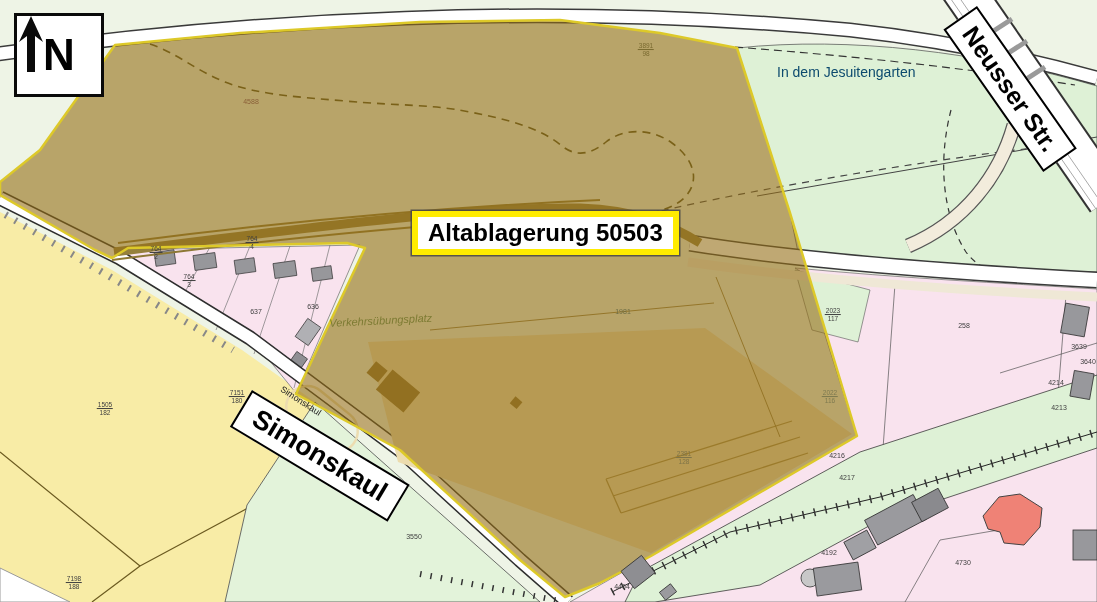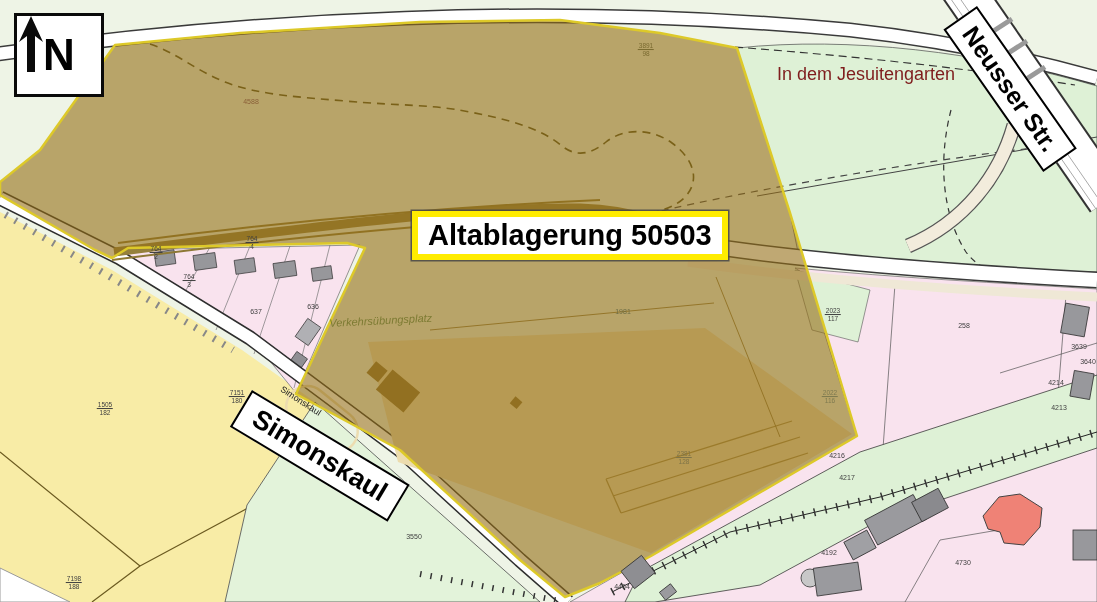--- a/index.html
+++ b/index.html
@@ -6,31 +6,31 @@
   .stage{position:relative;width:1097px;height:602px;overflow:hidden;
          font-family:"Liberation Sans",sans-serif;background:#eef4e6;}
   .stage svg{position:absolute;left:0;top:0;}
   .abs{position:absolute;white-space:nowrap;}
 
   .north-box{left:14px;top:13px;width:84px;height:78px;background:#fff;
     border:3px solid #0a0a0a;display:flex;align-items:center;justify-content:center;gap:3px;}
   .north-box .n{font-size:44px;font-weight:bold;color:#000;line-height:1;}
 
   .site-label{left:412px;top:211px;background:#fff;border:6px solid var(--label-border,#ffec00);
-    padding:2px 10px;font-size:29px;font-weight:bold;color:#000;
+    padding:2px 10px;font-size:24px;font-weight:bold;color:#000;
     box-shadow:0 0 0 1.5px rgba(70,70,70,.85);}
 
   .street-sign{background:#fff;border:2px solid #000;font-weight:bold;color:#000;
     transform-origin:left top;}
   .neusser{left:977px;top:6px;transform:rotate(55deg);font-size:25px;padding:4px 12px;}
   .simonskaul{left:252px;top:390px;transform:rotate(31deg);font-size:27px;padding:4px 14px;}
 
   .road-text{left:284px;top:384px;transform:rotate(33deg);transform-origin:left top;
     font-size:9px;color:#222;}
-  .jesu{left:777px;top:64px;font-size:18px;color:#7f1d1d;}
+  .jesu{left:777px;top:64px;font-size:14px;color:#0c4a6e;}
   .verkehr{left:329px;top:317px;font-size:11px;font-style:italic;color:#7d7b33;
     transform:rotate(-3deg);transform-origin:left top;}
 
   .parcel{position:absolute;transform:translate(-50%,-50%);font-size:7px;color:#3f3f3f;
     text-align:center;line-height:1.15;white-space:nowrap;}
   .parcel .frac-top{display:block;border-bottom:1px solid currentColor;padding:0 1px;font-size:6.5px;}
   .parcel .frac-bot{display:block;font-size:6.5px;}
 </style>
 </head>
 <body>

